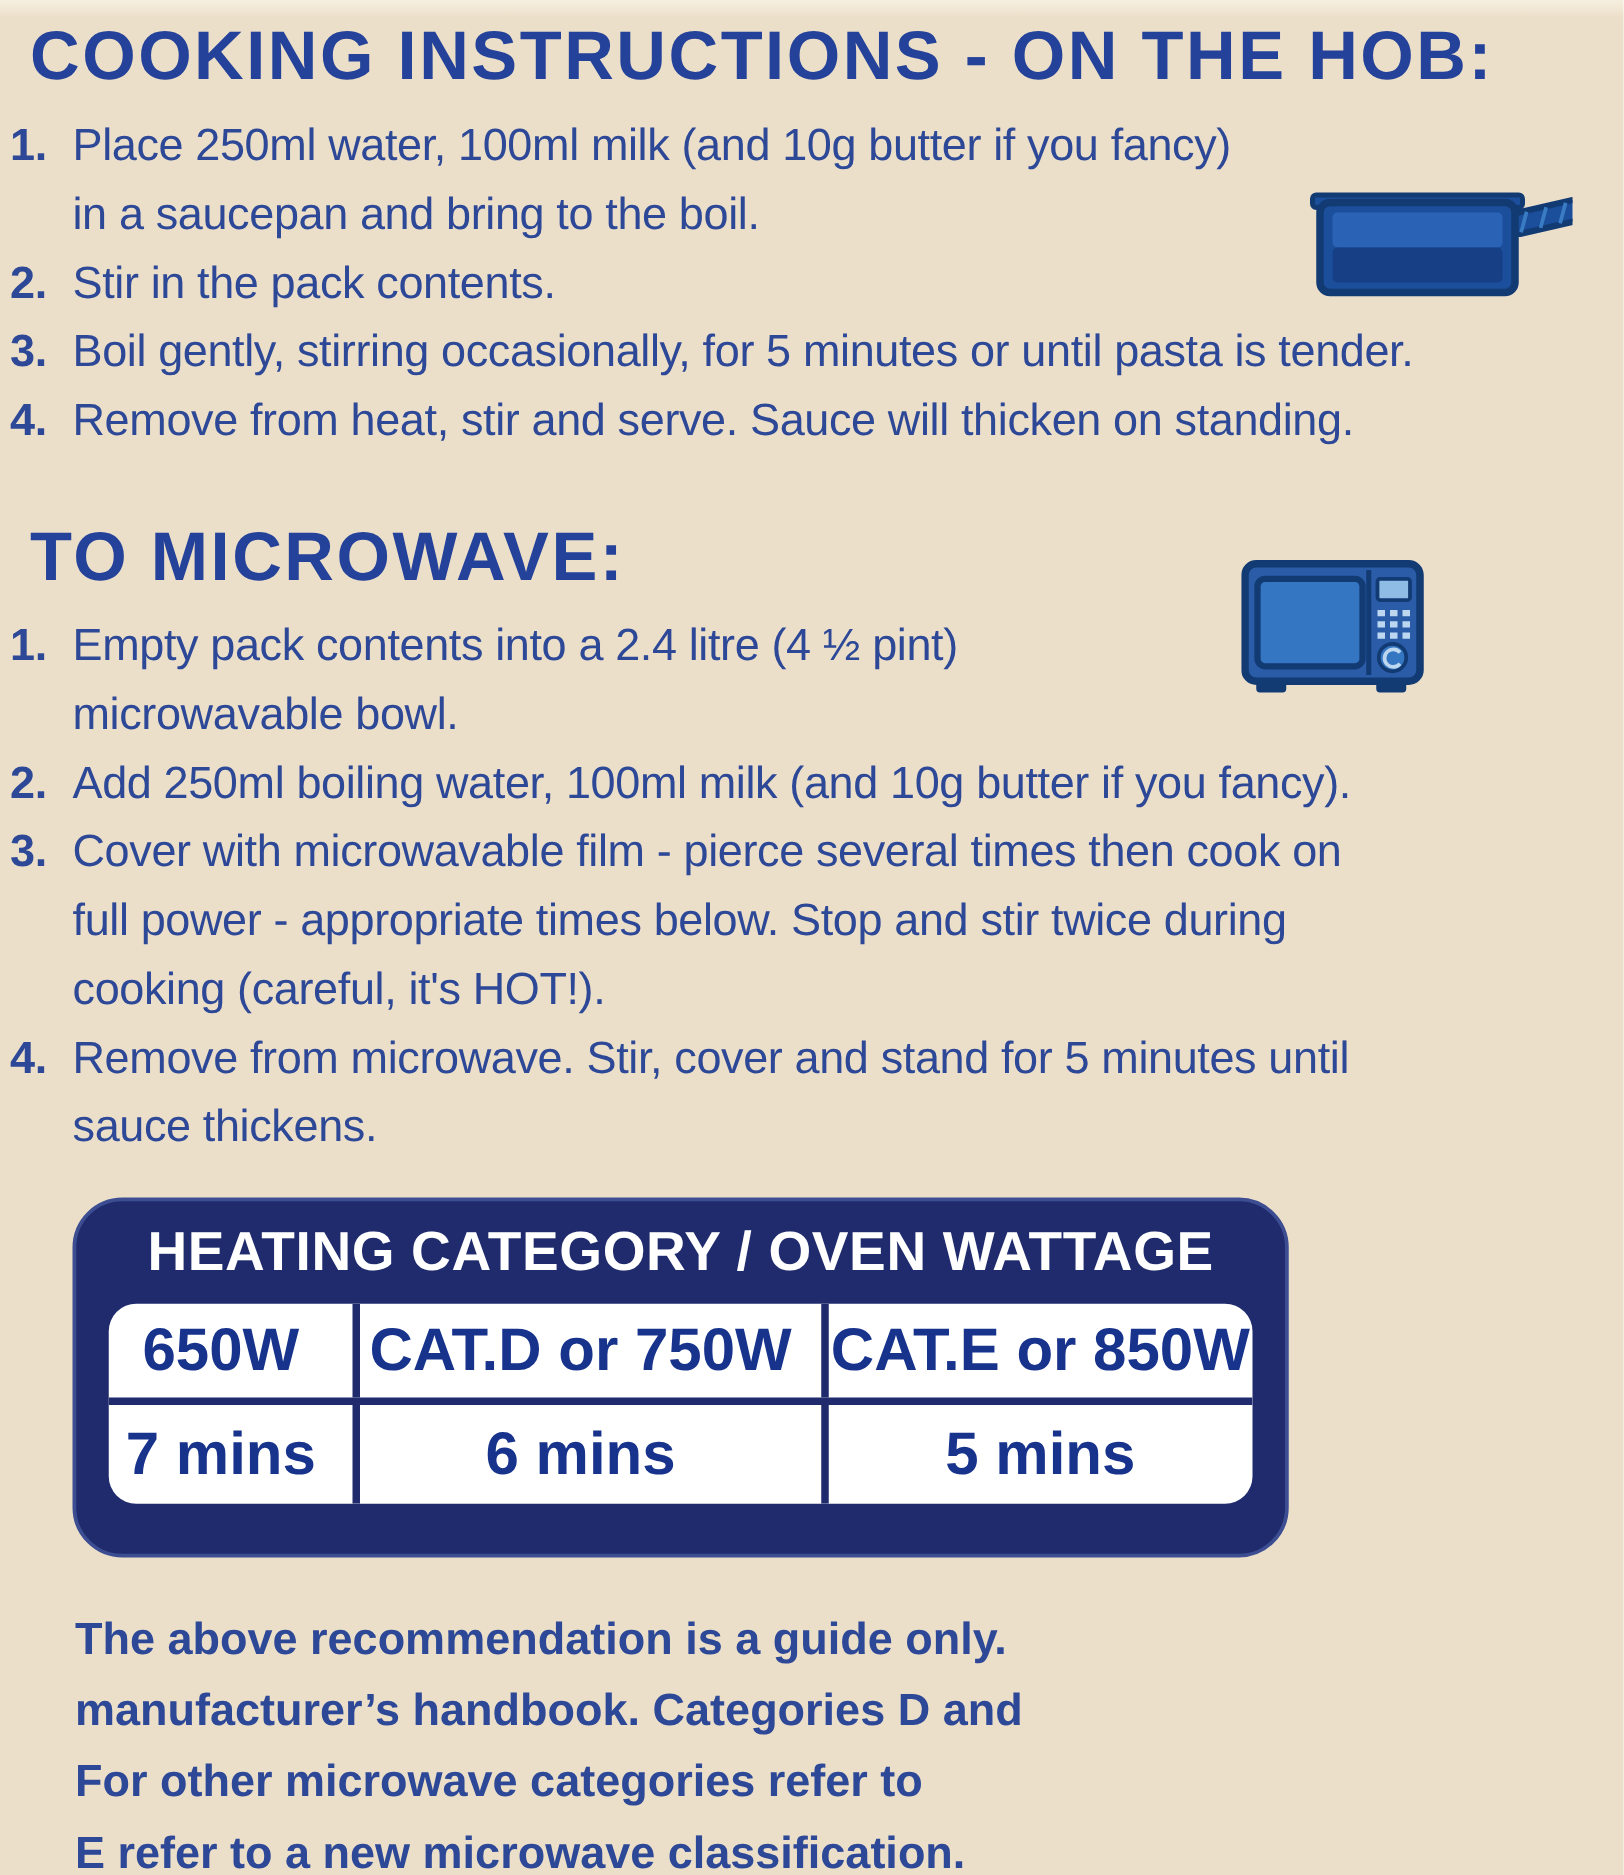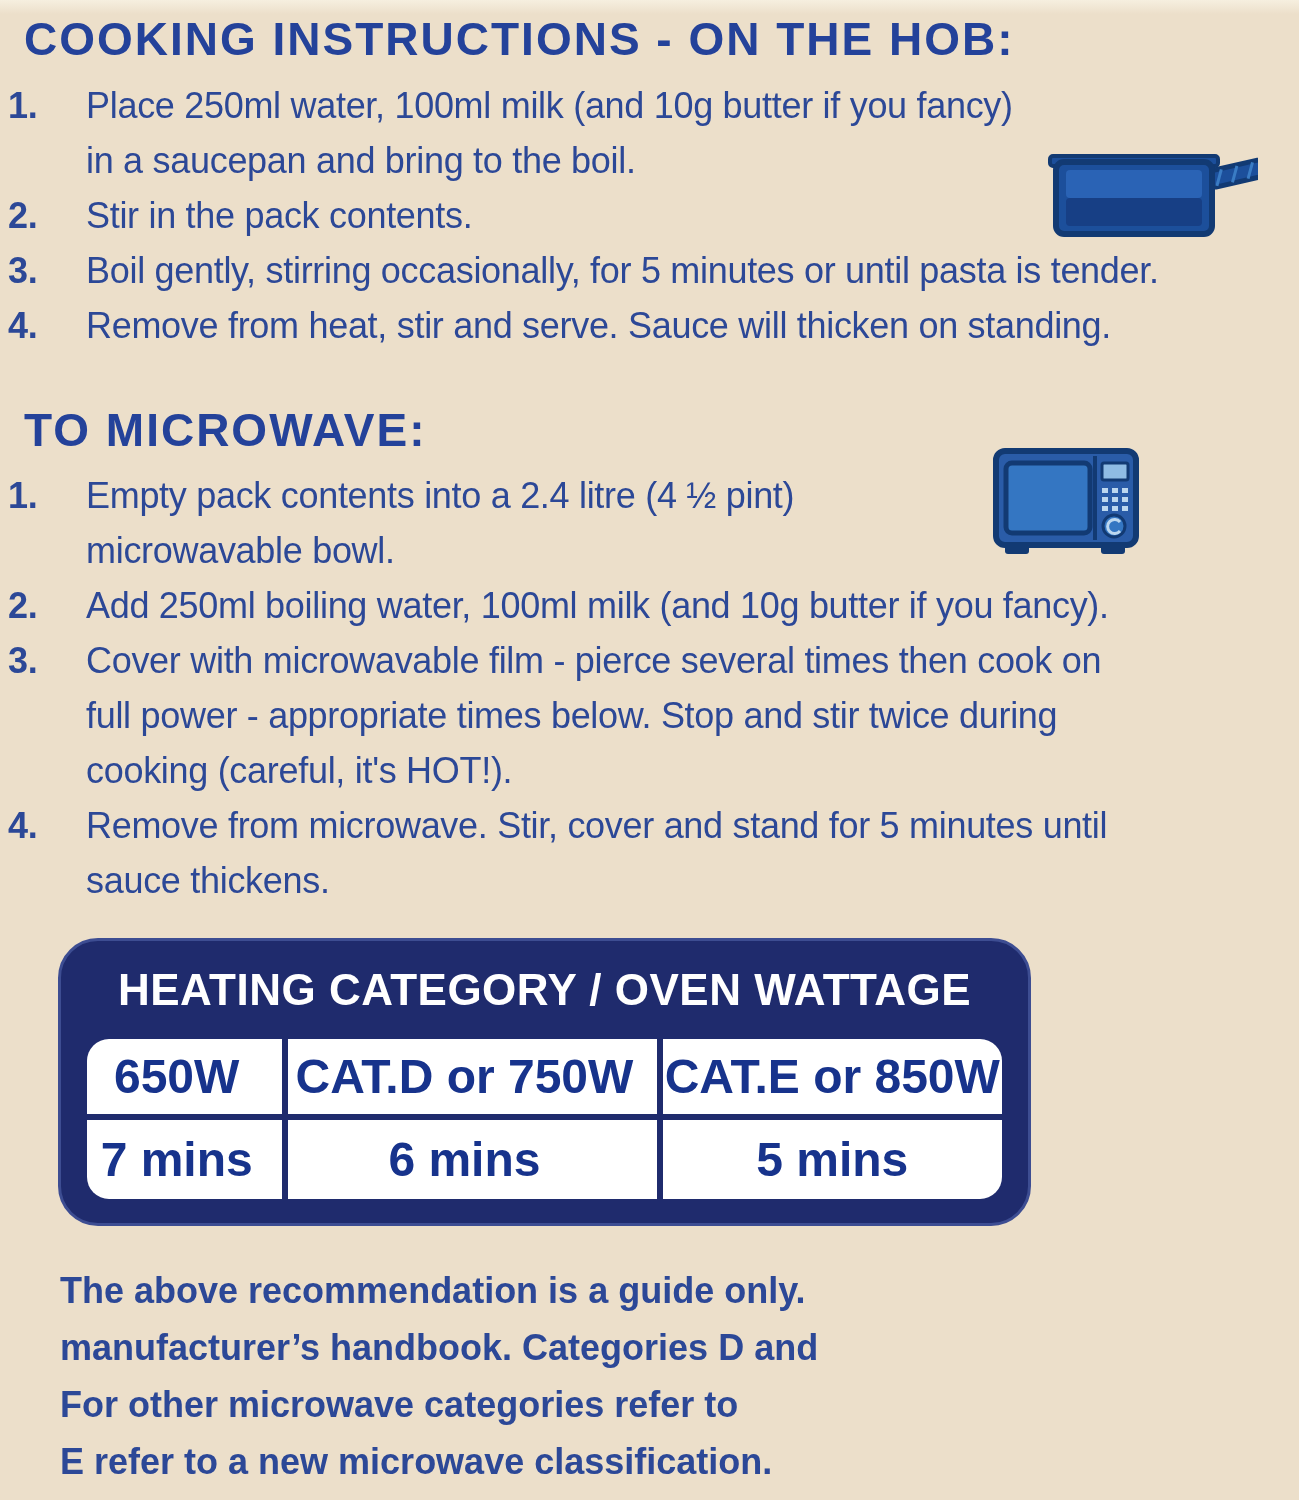--- a/index.html
+++ b/index.html
@@ -7,49 +7,49 @@
     position:relative;
     width:1299px;height:1500px;
     background:linear-gradient(180deg,#f6efdf 0px,#ecdfca 14px,#ecdfca 100%);
     overflow:hidden;
     color:#2c4897;
     font-family:"Liberation Sans",sans-serif;
   }
   .heading{
     color:#24429a;
     font-weight:bold;
-    font-size:46px;
+    font-size:55px;
     letter-spacing:2px;
     line-height:1.12;
     padding:14px 20px 8px 24px;
   }
   .heading.h2{padding-top:52px;}
   .steps{
     padding:4px 8px 0 8px;
     font-size:36px;
     line-height:55px;
     letter-spacing:-0.3px;
   }
   .step{display:flex;align-items:flex-start;}
   .num{flex:0 0 50px;font-weight:bold;}
-  .txt{white-space:pre-line;max-width:1235px;margin-left:28px;}
+  .txt{white-space:pre-line;max-width:1235px;}
   .icon-abs{position:absolute;}
   .saucepan-pos{left:1048px;top:140px;}
   .microwave-pos{left:993px;top:448px;}
   .table-box{
     width:973px;height:288px;
     margin:30px 0 0 58px;
     background:#1f2b6d;
     border:3px solid #3d4d92;
     border-radius:40px;
     box-sizing:border-box;
     padding:0 26px 24px 26px;
   }
   .table-title{
-    height:98px;
+    height:82px;
     display:flex;align-items:center;justify-content:center;
     color:#ffffff;
     font-size:44px;font-weight:600;letter-spacing:0.5px;
     white-space:nowrap;
   }
   .panel{
     background:#ffffff;
     border-radius:22px;
     overflow:hidden;
     height:160px;

